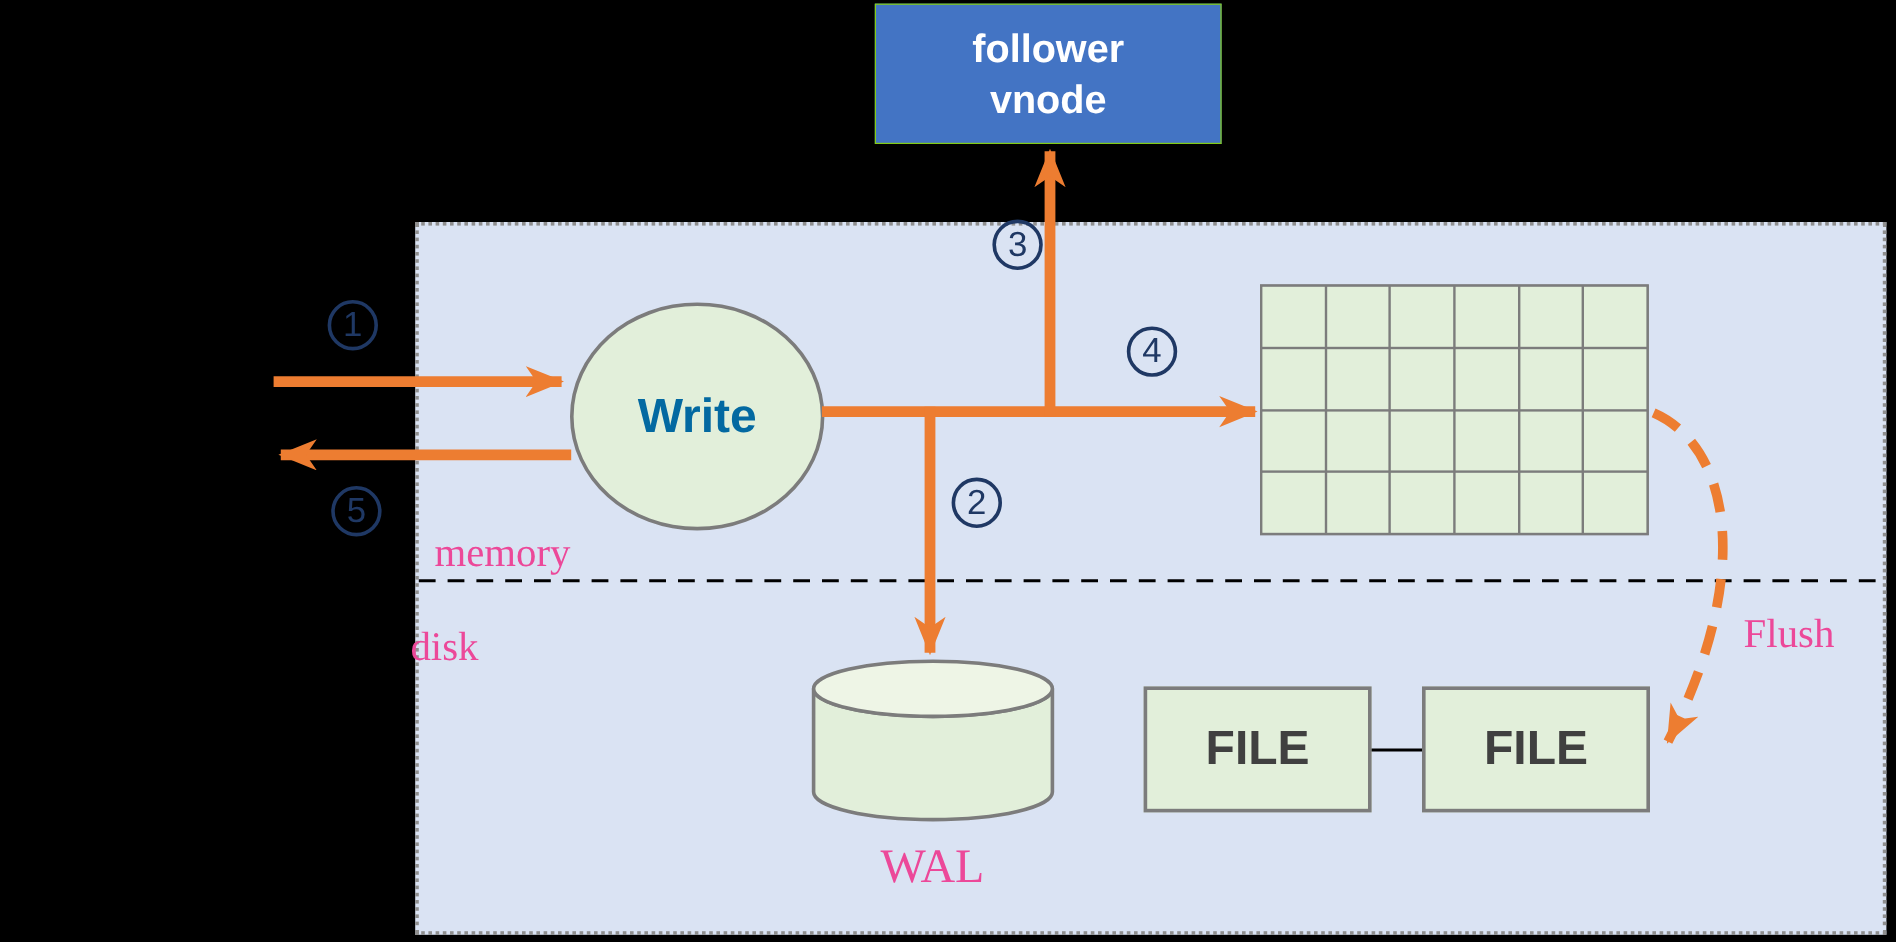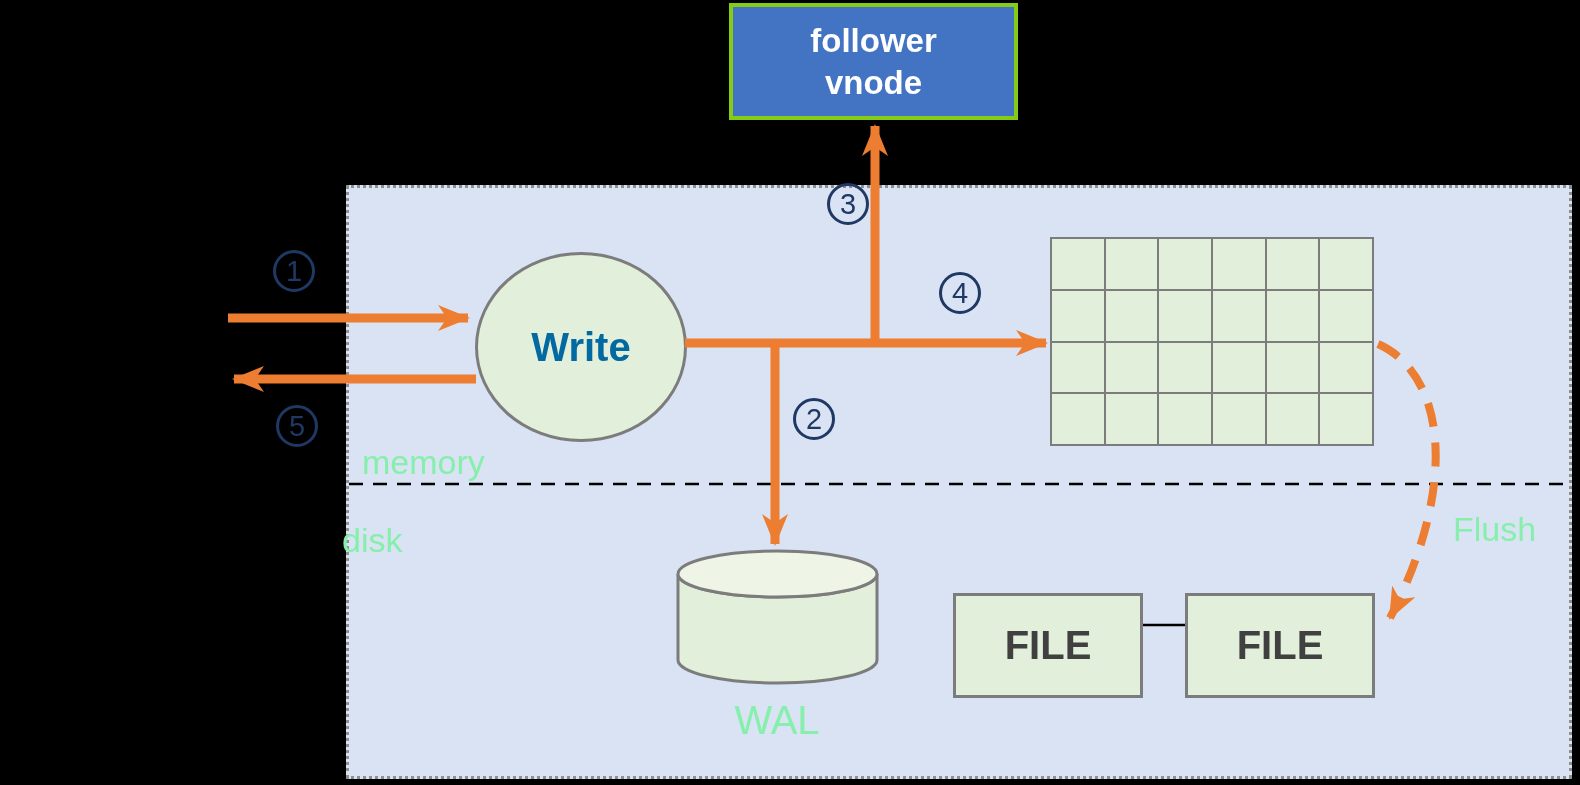--- a/index.html
+++ b/index.html
@@ -10,21 +10,21 @@
     font-family:"Liberation Sans", sans-serif;
     overflow:hidden;
   }
   
   .region{
     position:absolute;left:346px;top:185px;width:1220px;height:588px;
     background:#DAE3F3;border:3px dotted #8F8F8F;
   }
   
   .bluebox{
-    position:absolute;background:#4374C4;border:4px solid #84cc16;
+    position:absolute;background:#4374C4;border:1px solid #84cc16;
     color:#fff;font-weight:bold;display:flex;flex-direction:column;
     align-items:center;justify-content:center;text-align:center;
     box-sizing:border-box;
   }
   #follower{left:729px;top:3px;width:289px;height:117px;font-size:33px;line-height:42px;}
   #appbox{left:2px;top:290px;width:226px;height:128px;font-size:40px;}
   
   #write{
     position:absolute;left:475px;top:252px;width:212px;height:190px;
     background:#E2EFDA;border:3px solid #7C7C7C;border-radius:50%;
@@ -37,40 +37,40 @@
     position:absolute;left:1050px;top:237px;width:324px;height:209px;
     display:grid;gap:2px;background:#7C7C7C;border:2px solid #7C7C7C;
     box-sizing:border-box;z-index:2;
   }
   #memgrid .cell{background:#E2EFDA;}
   
   .filebox{
     position:absolute;top:572px;width:190px;height:105px;
     background:#E2EFDA;border:3px solid #7C7C7C;box-sizing:border-box;
     display:flex;align-items:center;justify-content:center;
-    font-size:40px;font-weight:bold;color:#404040;z-index:2;margin-top:21px;
+    font-size:40px;font-weight:bold;color:#404040;z-index:2;
   }
   #file1{left:953px;}
   #file2{left:1185px;}
   
   #walcyl{position:absolute;left:675px;top:548px;z-index:2;}
   
   .step{
     position:absolute;width:42px;height:42px;border-radius:50%;
     border:3px solid #1F3864;color:#1F3864;font-size:29px;
     display:flex;align-items:center;justify-content:center;
     box-sizing:border-box;z-index:4;
   }
   #step1{left:273px;top:250px;}
   #step2{left:793px;top:398px;}
   #step3{left:827px;top:183px;}
   #step4{left:939px;top:272px;}
   #step5{left:276px;top:405px;}
   
-  .lbl{position:absolute;color:#86efac;font-size:34px;z-index:3;}
+  .lbl{position:absolute;color:#ec4899;font-size:34px;z-index:3;font-family:Liberation Serif, serif;}
   #lbl-memory{left:362px;top:443px;}
   #lbl-disk{left:342px;top:487px;margin-top:34px;}
   #lbl-wal{left:677px;top:698px;width:200px;text-align:center;font-size:40px;}
   #lbl-flush{left:1453px;top:510px;}
   #lbl-leader{left:1250px;top:712px;width:302px;text-align:right;}
   
   #overlay{position:absolute;left:0;top:0;z-index:3;pointer-events:none;}
 </style>
 </head>
 <body>

